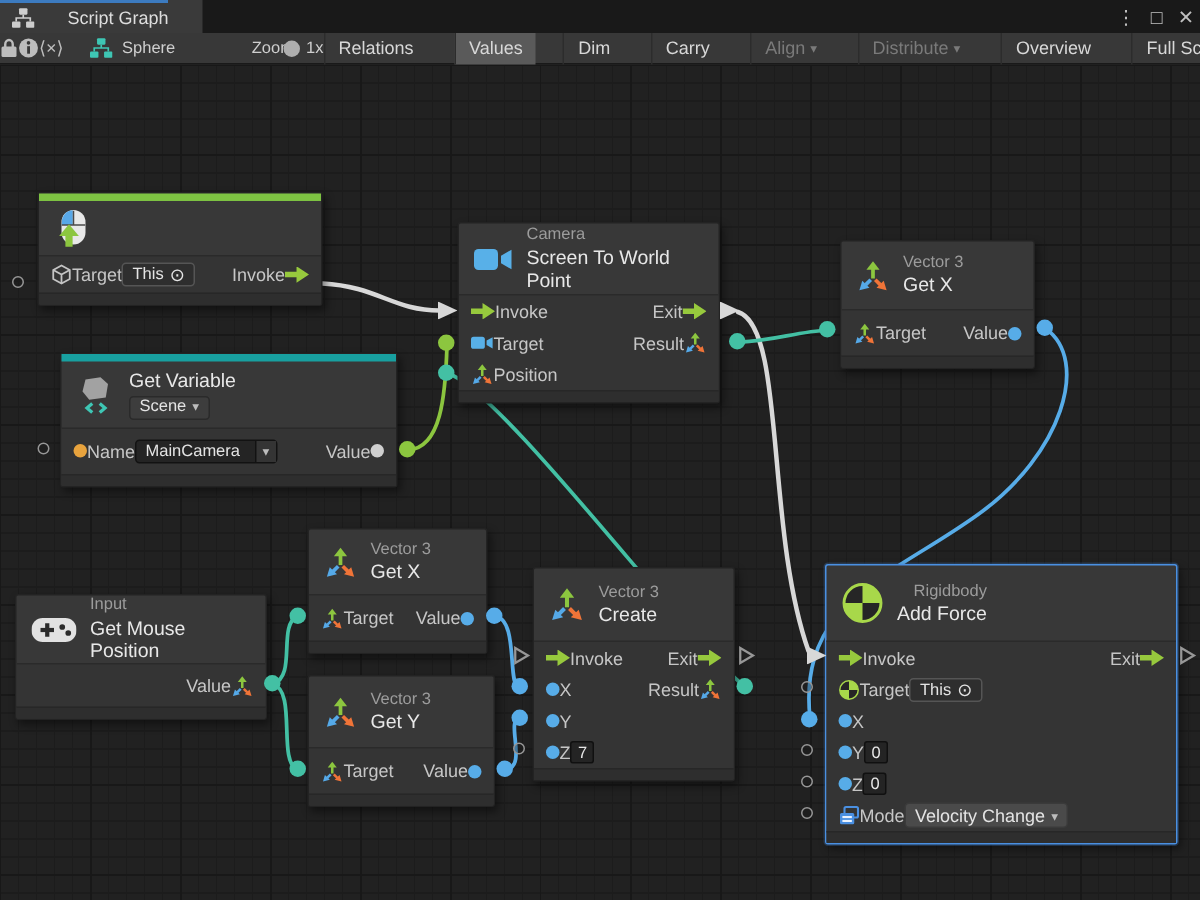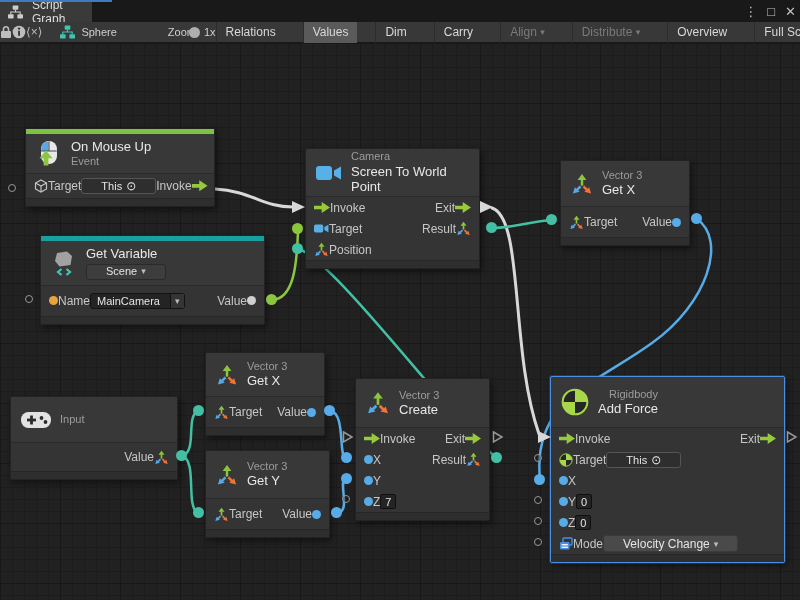--- a/index.html
+++ b/index.html
@@ -2,22 +2,22 @@
 <html><head>
 <meta charset="utf-8">
 <style>
   * { margin:0; padding:0; box-sizing:border-box; }
   body { font-family:"Liberation Sans", sans-serif; background:#000; }
   #app { position:relative; width:800px; height:600px; background:#212121; overflow:hidden;
          font-family:"Liberation Sans", sans-serif; }
 
   
   .tabbar { position:absolute; left:0; top:0; width:800px; height:22px; background:#191919; z-index:30; }
-  .tab { position:absolute; left:0; top:0; width:92px; height:22px; background:#3a3a3a;
-         display:flex; align-items:center; gap:9px; padding:2px 8px 0 8px; color:#dedede; font-size:12px; }
+  .tab { position:absolute; left:0; top:0; width:135px; height:22px; background:#3a3a3a;
+         display:flex; align-items:center; gap:22px; padding:2px 8px 0 8px; color:#dedede; font-size:12px; }
   .tab-accent { position:absolute; left:0; top:0; width:112px; height:2px; background:#3c7bc0; }
   .wctrl { position:absolute; right:4px; top:0; height:22px; display:flex; align-items:center; gap:10px;
            color:#c0c0c0; font-size:13px; }
   .wctrl span { cursor:default; }
 
   
   .toolbar { position:absolute; left:0; top:22px; width:800px; height:21px; background:#383838;
              border-bottom:1px solid #191919; display:flex; align-items:center; color:#cfcfcf;
              font-size:11px; z-index:30; }
   .tb-sep { width:1px; height:21px; background:#2c2c2c; }
@@ -60,21 +60,21 @@
   .nfoot { height:8px; background:#2e2e2e; border-top:1px solid #272727; }
 
   .pdot { width:9px; height:9px; border-radius:50%; flex:none; }
   .pdot.blue { background:#57ace8; }
   .pdot.white { background:#cfcfcf; }
   .pdot.orange { background:#e8a33d; }
 
   .farrow { display:inline-block; width:16px; height:11px; background:#97c93d; flex:none;
             clip-path:polygon(0 33%,48% 33%,48% 0,100% 50%,48% 100%,48% 67%,0 67%); }
 
-  .chip { display:inline-flex; align-items:center; gap:4px; height:16px; padding:0 19px; border-radius:3px;
+  .chip { display:inline-flex; align-items:center; gap:4px; height:16px; padding:0 6px; border-radius:3px;
           background:#2e2e2e; border:1px solid #555; color:#e4e4e4; font-size:11px; white-space:nowrap; }
   .chip .tgt { font-size:12px; line-height:1; }
   .chip.drop { background:#3d3d3d; border:1px solid #2a2a2a; }
   .chip.drop-light { background:#4a4a4a; border:1px solid #3a3a3a; height:17px; font-size:12px; }
   .chip.field-drop { background:#242424; border:1px solid #121212; padding:0; }
   .chip.field-drop .txt { padding:14px 6px; }
   .chip.field-drop .dd { border-left:1px solid #121212; background:#343434; padding:0 4px; height:100%;
                          display:flex; align-items:center; }
   .vfield { display:inline-flex; align-items:center; height:15px; min-width:15px; padding:0 4px;
             background:#242424; border:1px solid #101010; border-radius:2px; color:#e6e6e6; font-size:11px; }
@@ -258,24 +258,20 @@
         </div>
     </div>
   </div>
 
   <div class="node" style="left:25px; top:128px; width:190px">
     <div class="accent" style="background:#7dc242"></div>
     <div class="nhead" style="padding:5px 10px">
       <svg width="26" height="26" viewBox="0 0 26 26" class="icon">
           <use href="#ico-mouse"></use>
         </svg>
-      <div class="titles">
-        <div class="ttl">On Mouse Up</div>
-        <div class="sub">Event</div>
-      </div>
     </div>
     <div class="rows">
       <div class="row tall">
         <svg width="14" height="14" viewBox="0 0 14 14" class="icon">
             <use href="#ico-cube"></use>
           </svg>
         <span>Target</span>
         <span class="chip">
           <span>This</span>
           <span class="tgt">⊙</span>
@@ -383,20 +379,21 @@
     <div class="nfoot"></div>
   </div>
 
   <div class="node" style="left:10px; top:396px; width:168px">
     <div class="nhead" style="height:45px">
       <svg width="30" height="20" viewBox="0 0 30 20" class="icon">
           <use href="#ico-gamepad"></use>
         </svg>
       <div class="titles">
         <div class="sub">Input</div>
+        <div class="ttl">Get Mouse Position</div>
       </div>
     </div>
     <div class="rows">
       <div class="row" style="height:28px">
         <span class="spacer"></span>
         <span>Value</span>
         <svg width="15" height="15" viewBox="0 0 16 16" class="icon">
             <use href="#ico-v3"></use>
           </svg>
       </div>

